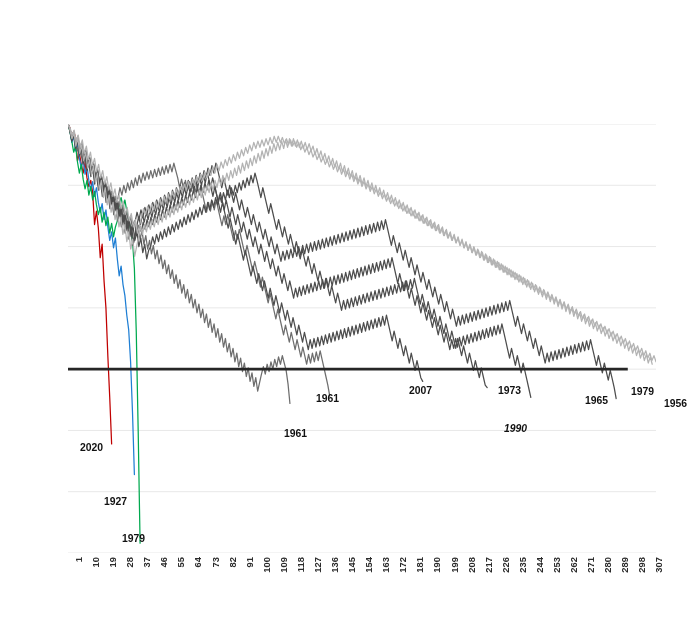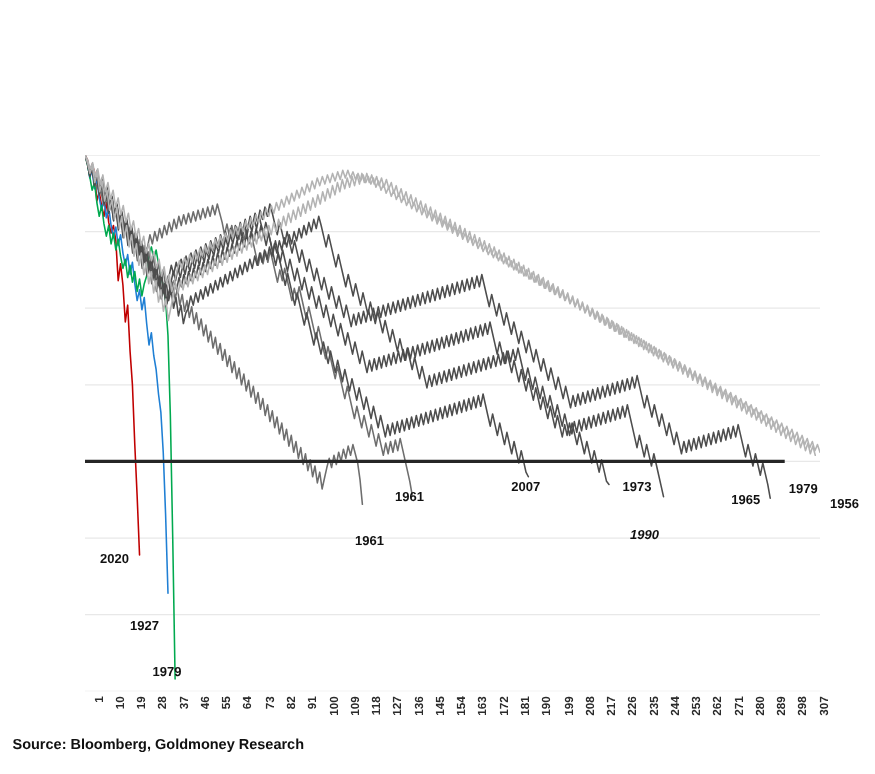--- a/index.html
+++ b/index.html
@@ -131,14 +131,13 @@
         <div class="series-label" style="left: 316px; top: 283px;">1961</div>
         <div class="series-label" style="left: 409px; top: 275px;">2007</div>
         <div class="series-label" style="left: 470px; top: 275px; margin-left: 28px;">1973</div>
         <div class="series-label" style="left: 504px; top: 313px; font-style: italic;">1990</div>
         <div class="series-label" style="left: 585px; top: 285px;">1965</div>
         <div class="series-label" style="left: 631px; top: 276px;">1979</div>
         <div class="series-label" style="left: 632px; top: 288px; margin-left: 32px;">1956</div>
       </div>
   </div>
 
-  <div class="source">Source: Bloomberg, Goldmoney Research</div>
 </div>
 
 </body></html>

